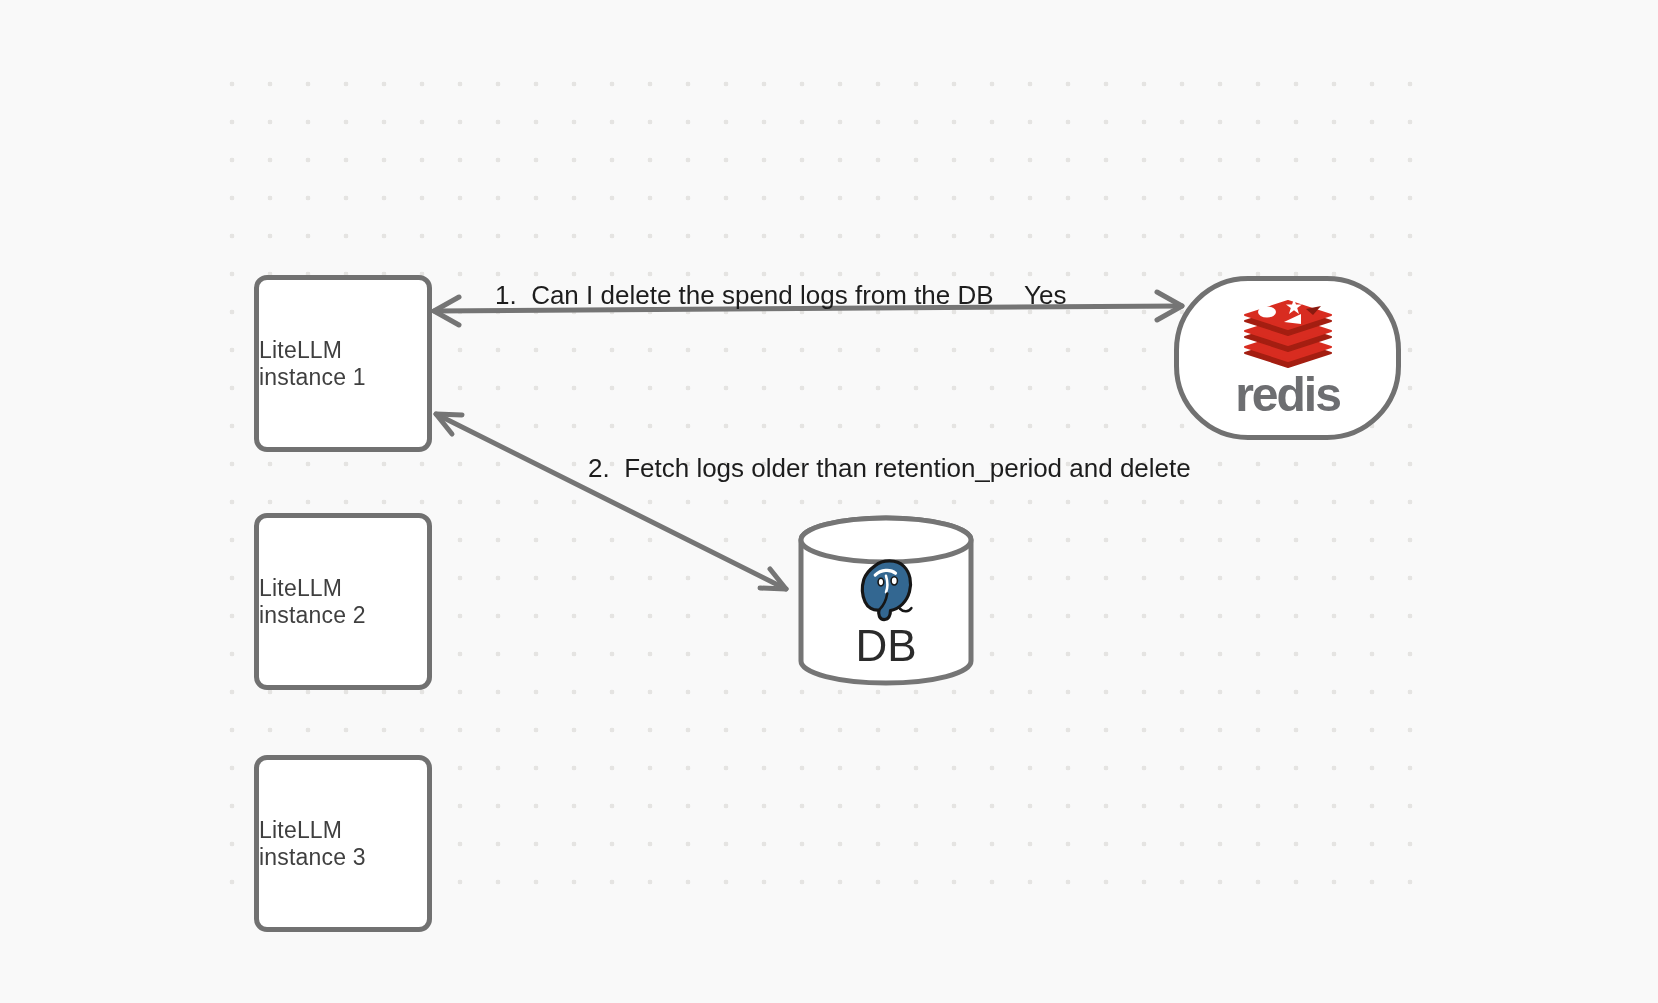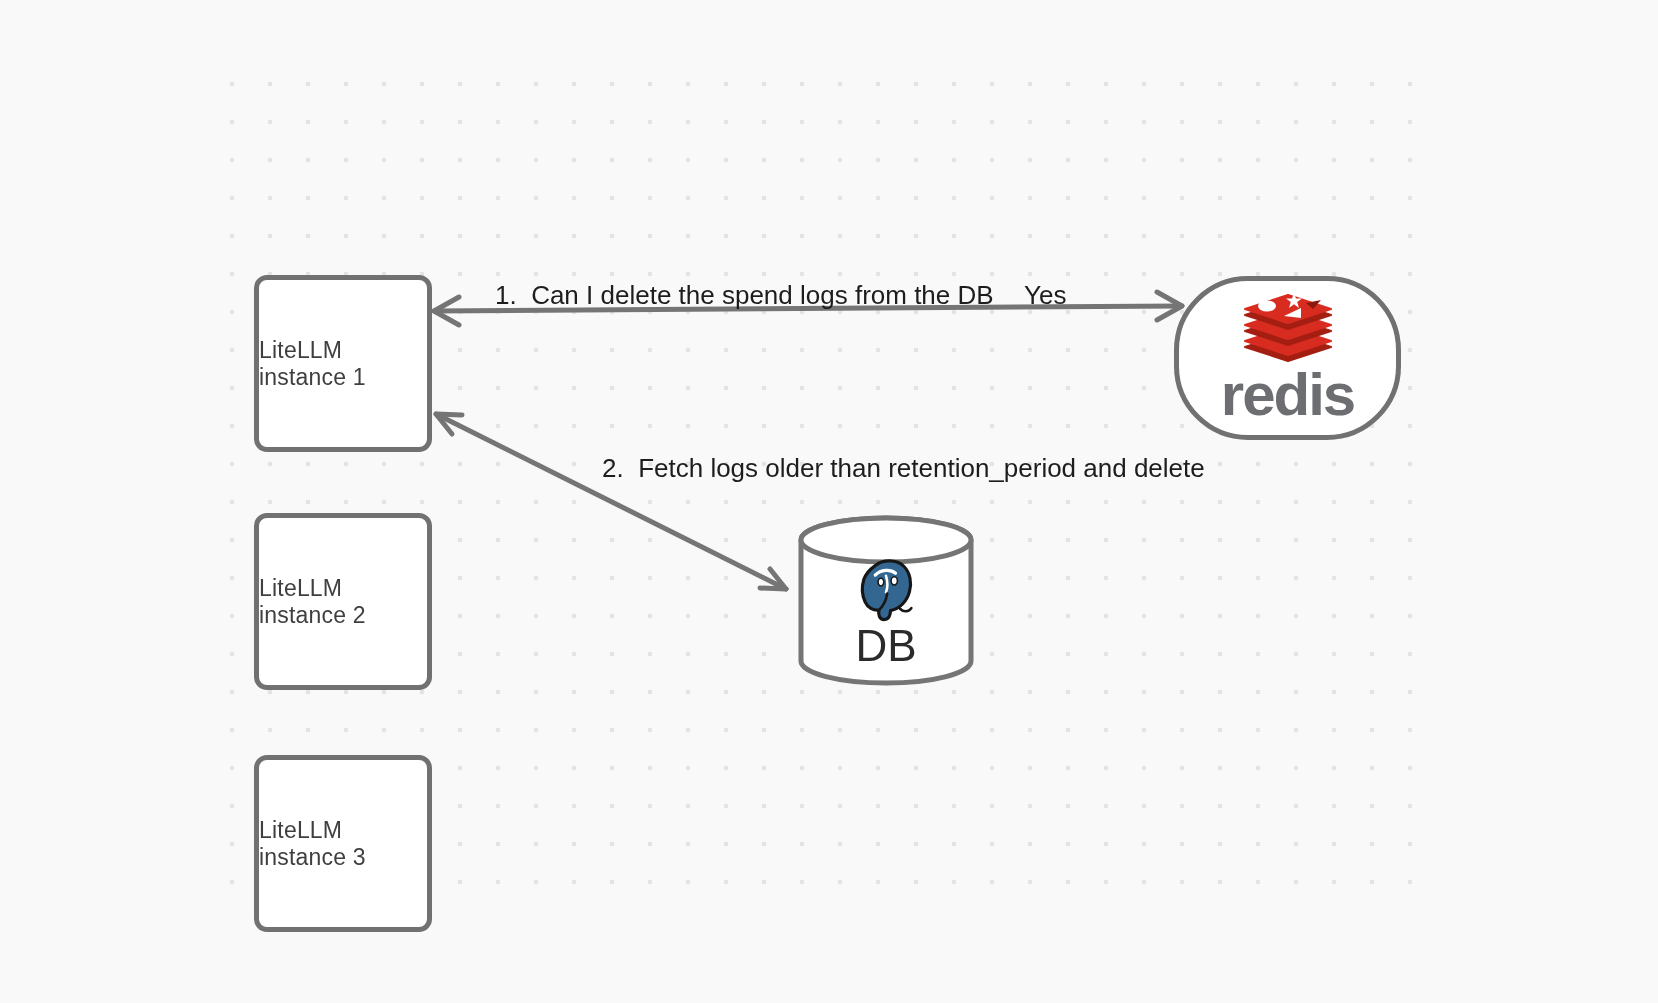--- a/index.html
+++ b/index.html
@@ -21,35 +21,35 @@
     background:#ffffff;border:5px solid #717171;border-radius:13px;
     display:flex;align-items:center;justify-content:center;
   }
   .instance-label{font-size:23px;color:#3f3f3f;letter-spacing:0.2px;}
   .redis-node{
     position:absolute;left:1174px;top:276px;width:227px;height:164px;box-sizing:border-box;
     background:#ffffff;border:5px solid #717171;border-radius:74px;
     display:flex;flex-direction:column;align-items:center;justify-content:center;
   }
   .redis-wordmark{
-    font-size:60px;font-weight:bold;color:#6d6e71;letter-spacing:-2px;
+    font-size:48px;font-weight:bold;color:#6d6e71;letter-spacing:-2px;
     line-height:1;margin-top:3px;
   }
   .db-content{
     position:absolute;left:799px;top:558px;width:174px;height:110px;
     display:flex;align-items:center;justify-content:center;flex-direction:column;
   }
   .db-label{font-size:44px;color:#2b2b2b;line-height:1;}
   .edge-label{
     position:absolute;font-size:26px;font-weight:normal;color:#1d1d1d;
     white-space:pre;line-height:1;
   }
   .lbl-1{left:495px;top:282px;}
   .lbl-yes{left:1024px;top:282px;}
-  .lbl-2{left:602px;top:455px;}
+  .lbl-2{left:588px;top:455px;}
 </style>
 </head>
 <body>
 
 <div class="stage">
 
   <div class="dots"></div>
 
   <svg class="edges-layer" width="1658" height="1003" viewBox="0 0 1658 1003">
 

